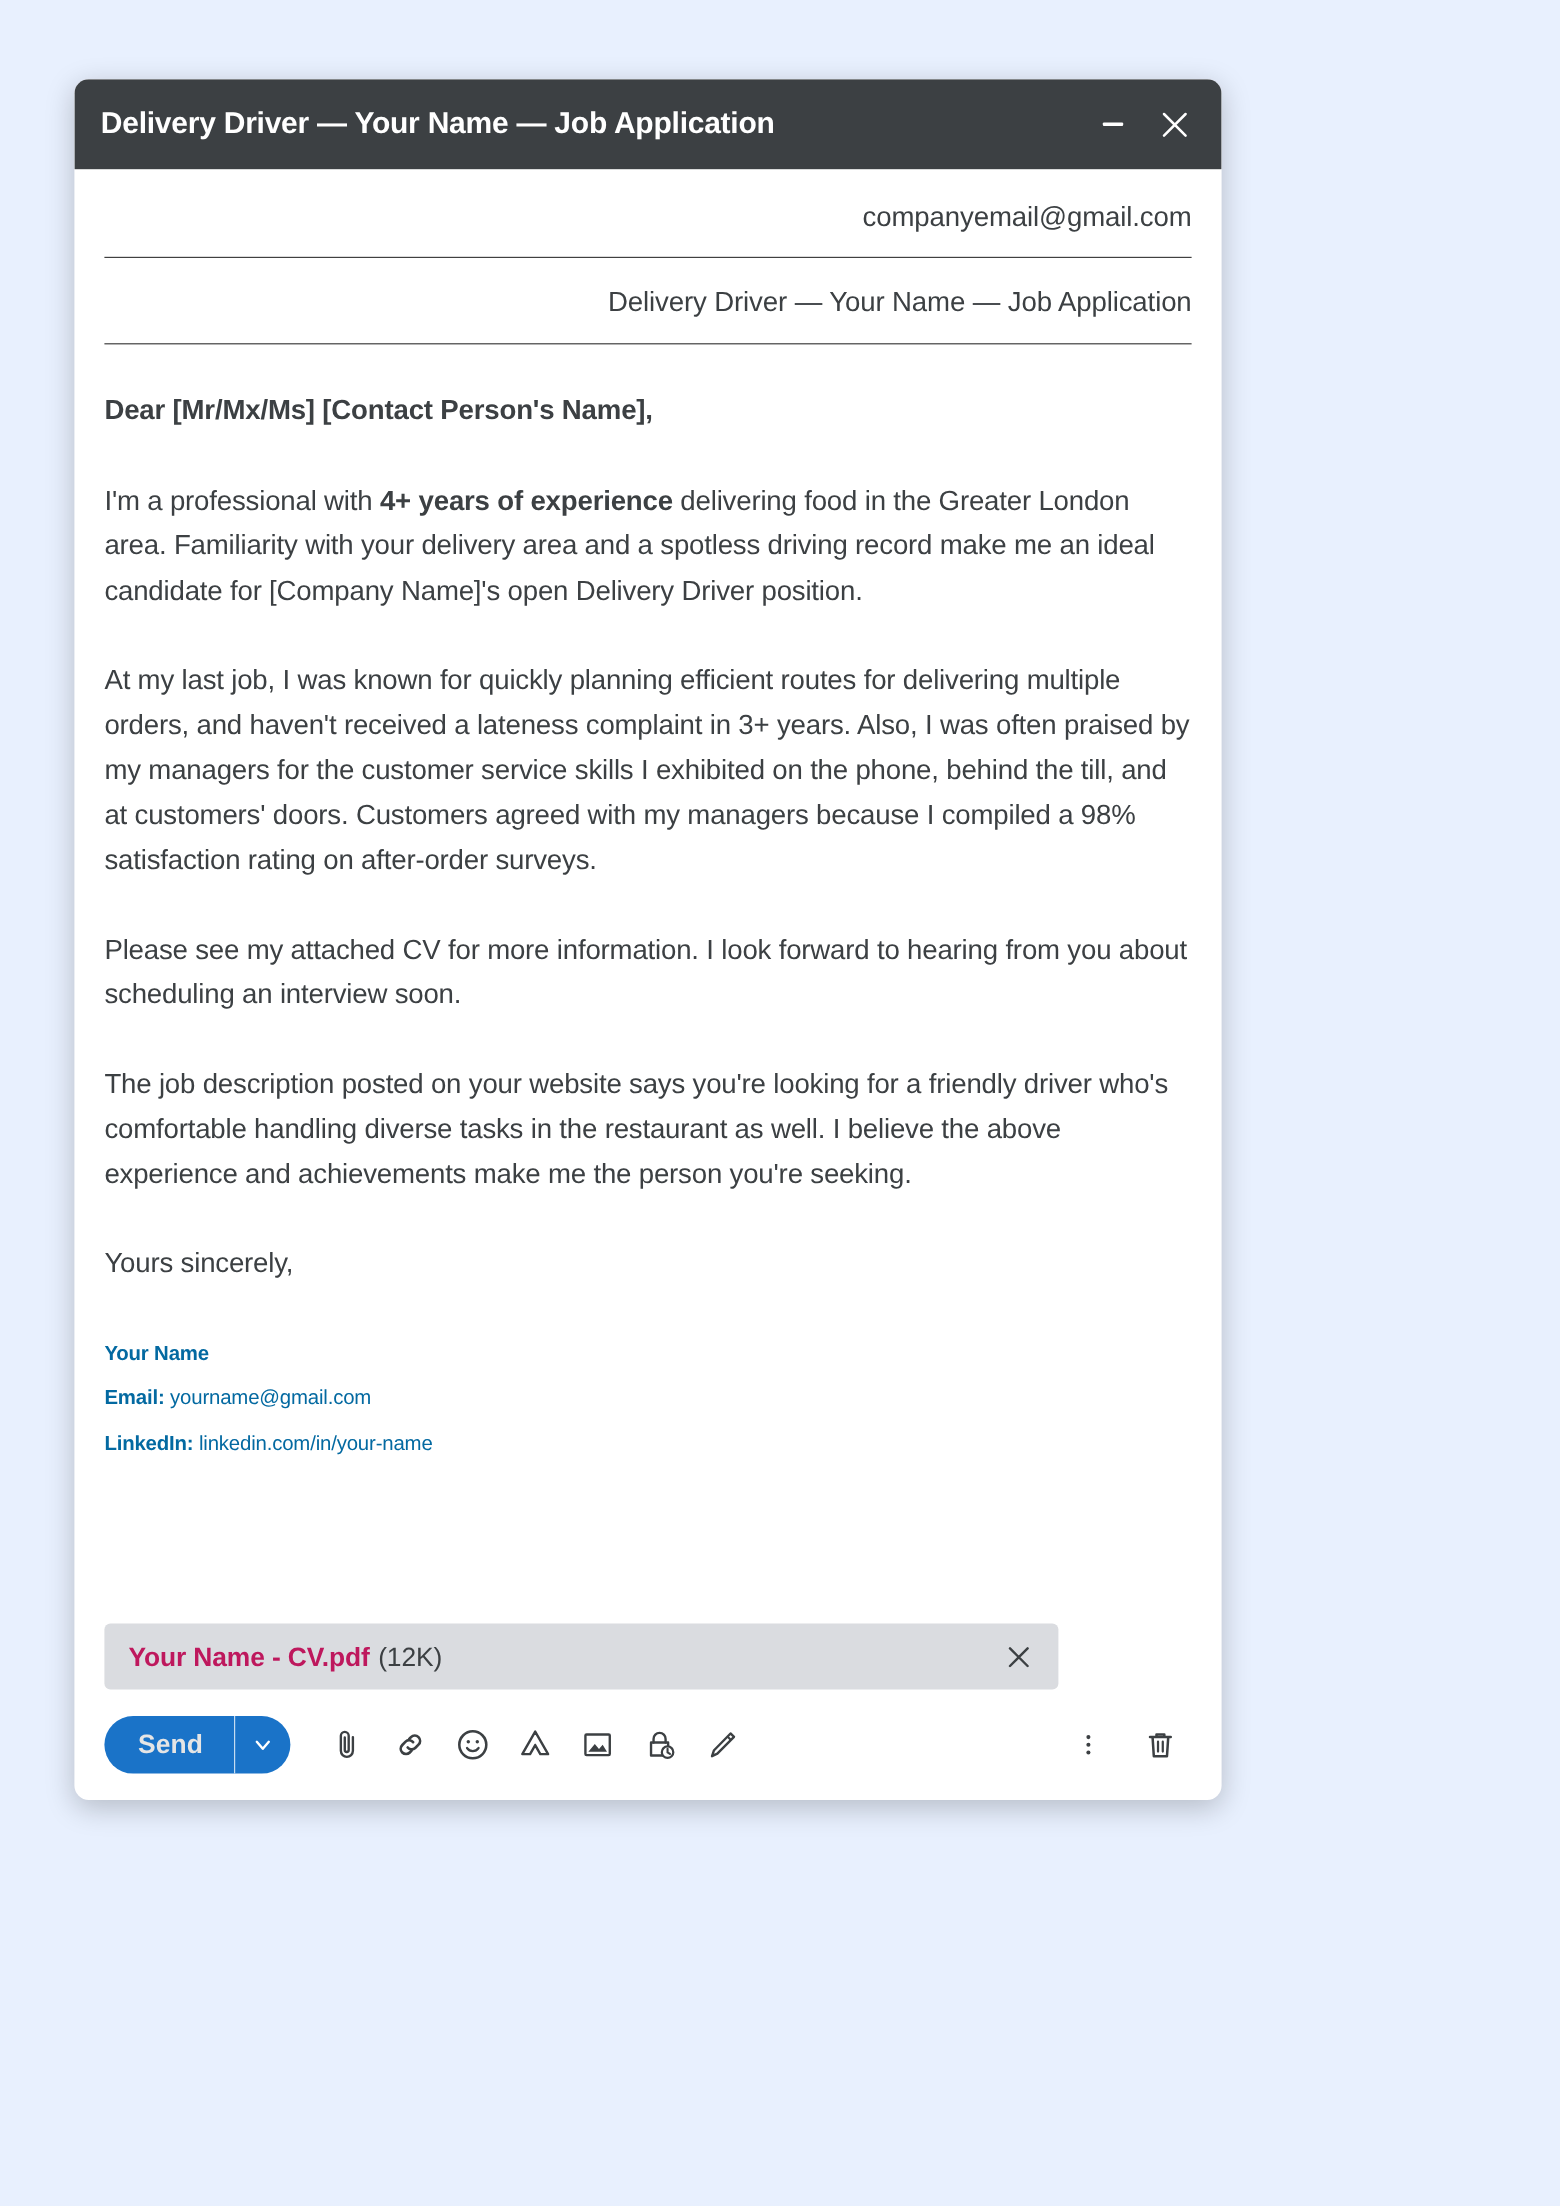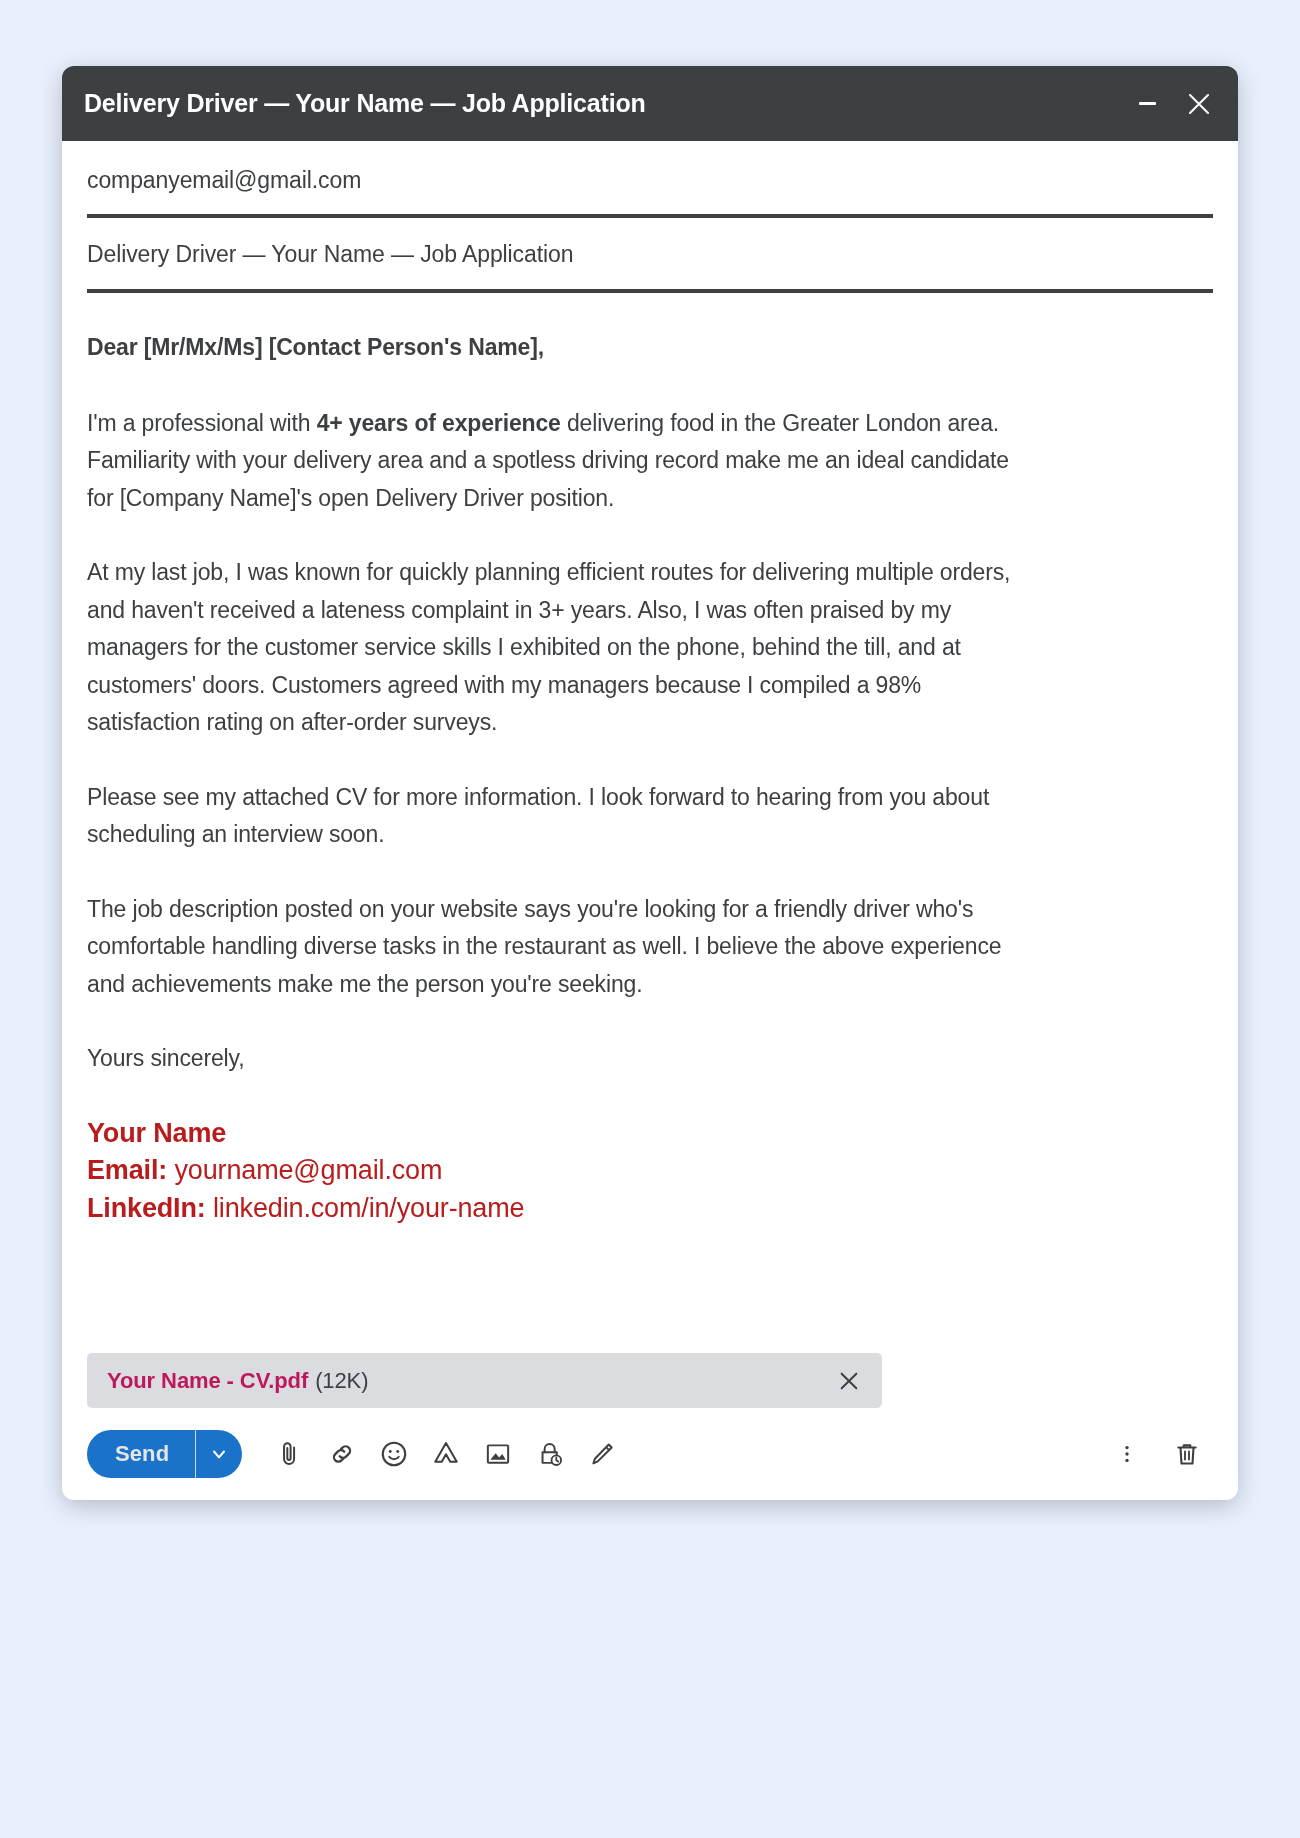--- a/index.html
+++ b/index.html
@@ -21,21 +21,21 @@
     height: 1838px;
     position: relative;
     background: #e8f0fe;
   }
 
   
   .compose-window {
     position: absolute;
     left: 62px;
     top: 66px;
-    width: 1176px;
+    width: 956px;
     height: 1434px;
     background: #ffffff;
     border-radius: 12px;
     box-shadow: 0 6px 24px rgba(0,0,0,0.22);
     display: flex;
     flex-direction: column;
     overflow: hidden;
   }
 
   
@@ -72,22 +72,23 @@
     width: 17px;
     height: 3px;
     background: #ffffff;
     border-radius: 1px;
   }
 
   
   .field-row {
     margin: 0 25px;
     padding: 22px 0 18px 0;
-    border-bottom: 4px solid #404040;
+    border-bottom: 1px solid #404040;
     flex: 0 0 auto;
+    text-align: right;
   }
   .field-text {
     font-size: 23px;
     color: #3c4043;
     letter-spacing: -0.1px;
   }
   .field-to { padding-top: 26px; padding-bottom: 20px; }
   .field-subject { padding-top: 23px; padding-bottom: 21px; }
 
   
@@ -105,23 +106,23 @@
     color: #3c4043;
     margin: 0 0 37px 0;
     letter-spacing: -0.15px;
   }
   .para.greeting {
     font-weight: bold;
     margin-bottom: 38px;
   }
   .para b { font-weight: bold; }
   .sig {
-    font-size: 27px;
+    font-size: 17px;
     line-height: 37.5px;
-    color: #b91c1c;
+    color: #0369a1;
     margin: 0;
     letter-spacing: -0.15px;
   }
   .sig .sig-name { font-weight: bold; }
   .sig .lbl { font-weight: bold; }
 
   
   .attachment-wrap {
     padding: 22px 25px 0 25px;
     flex: 0 0 auto;

